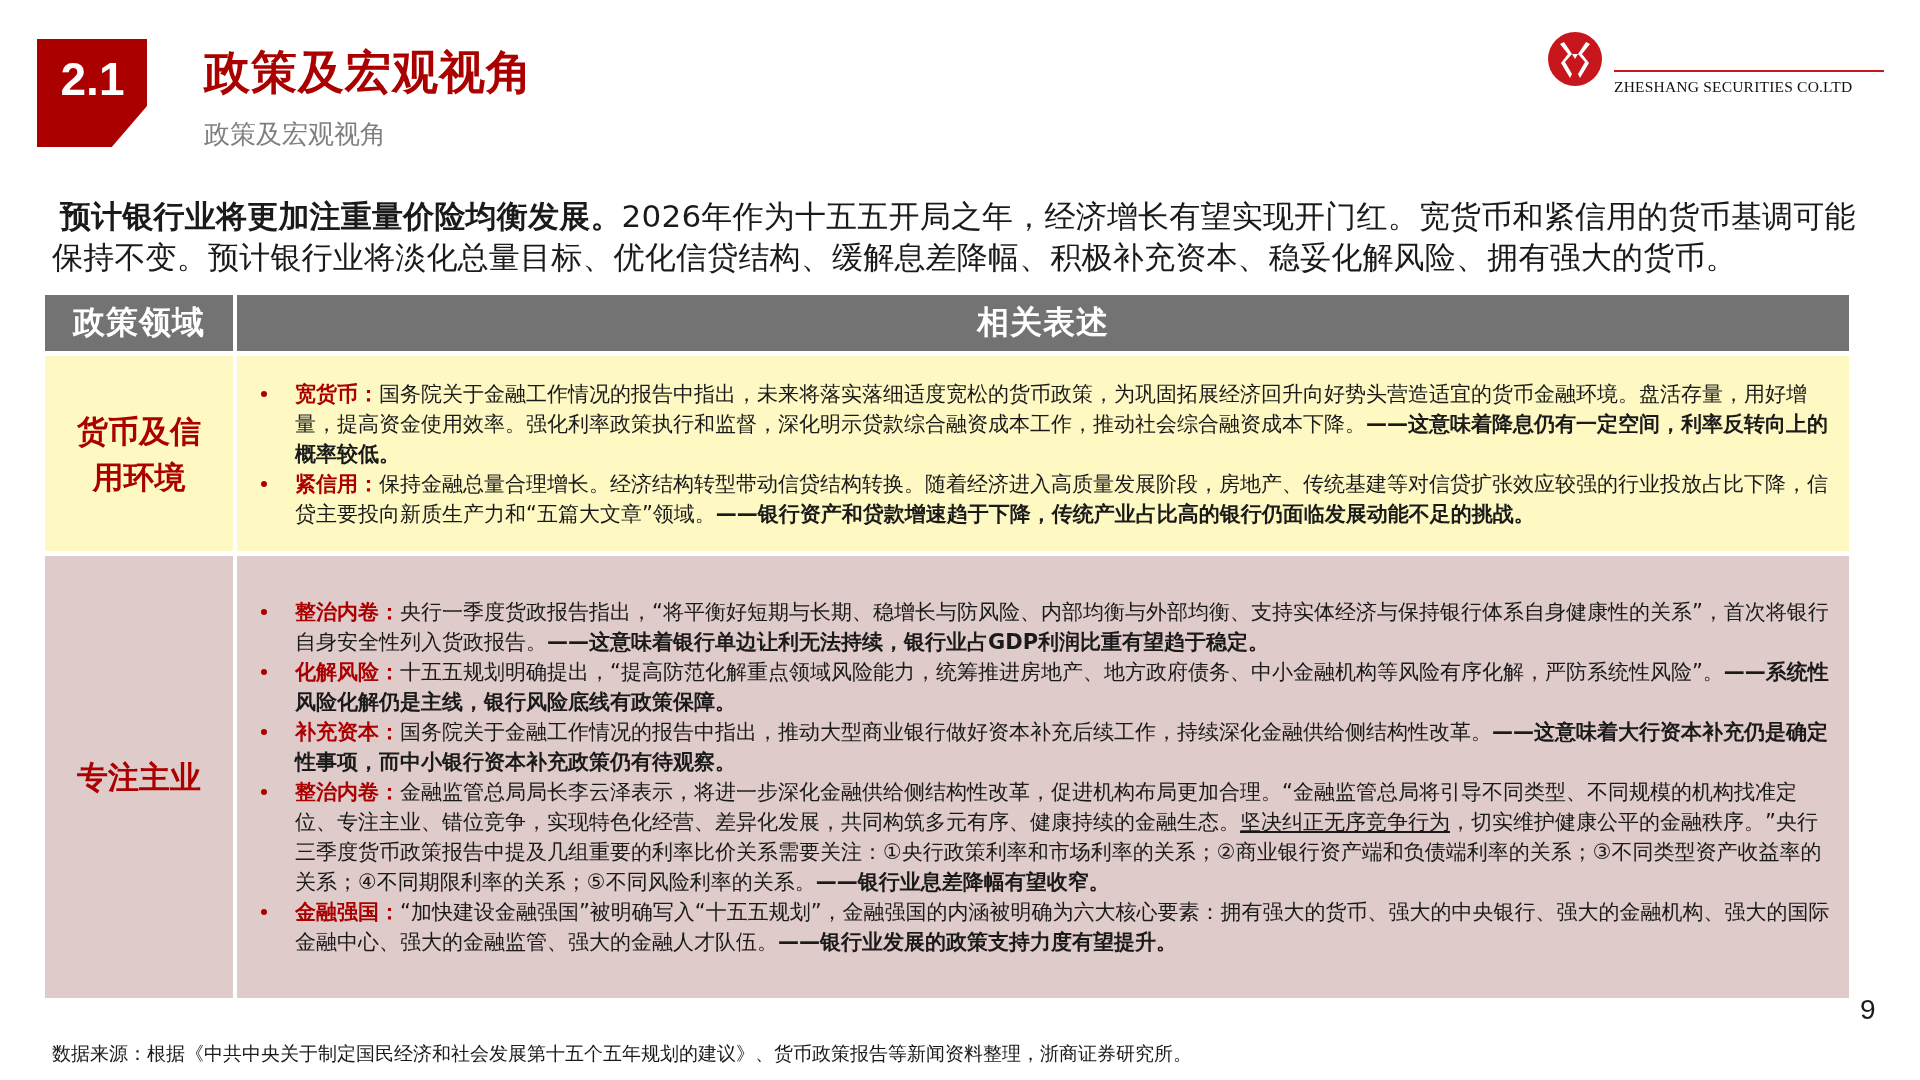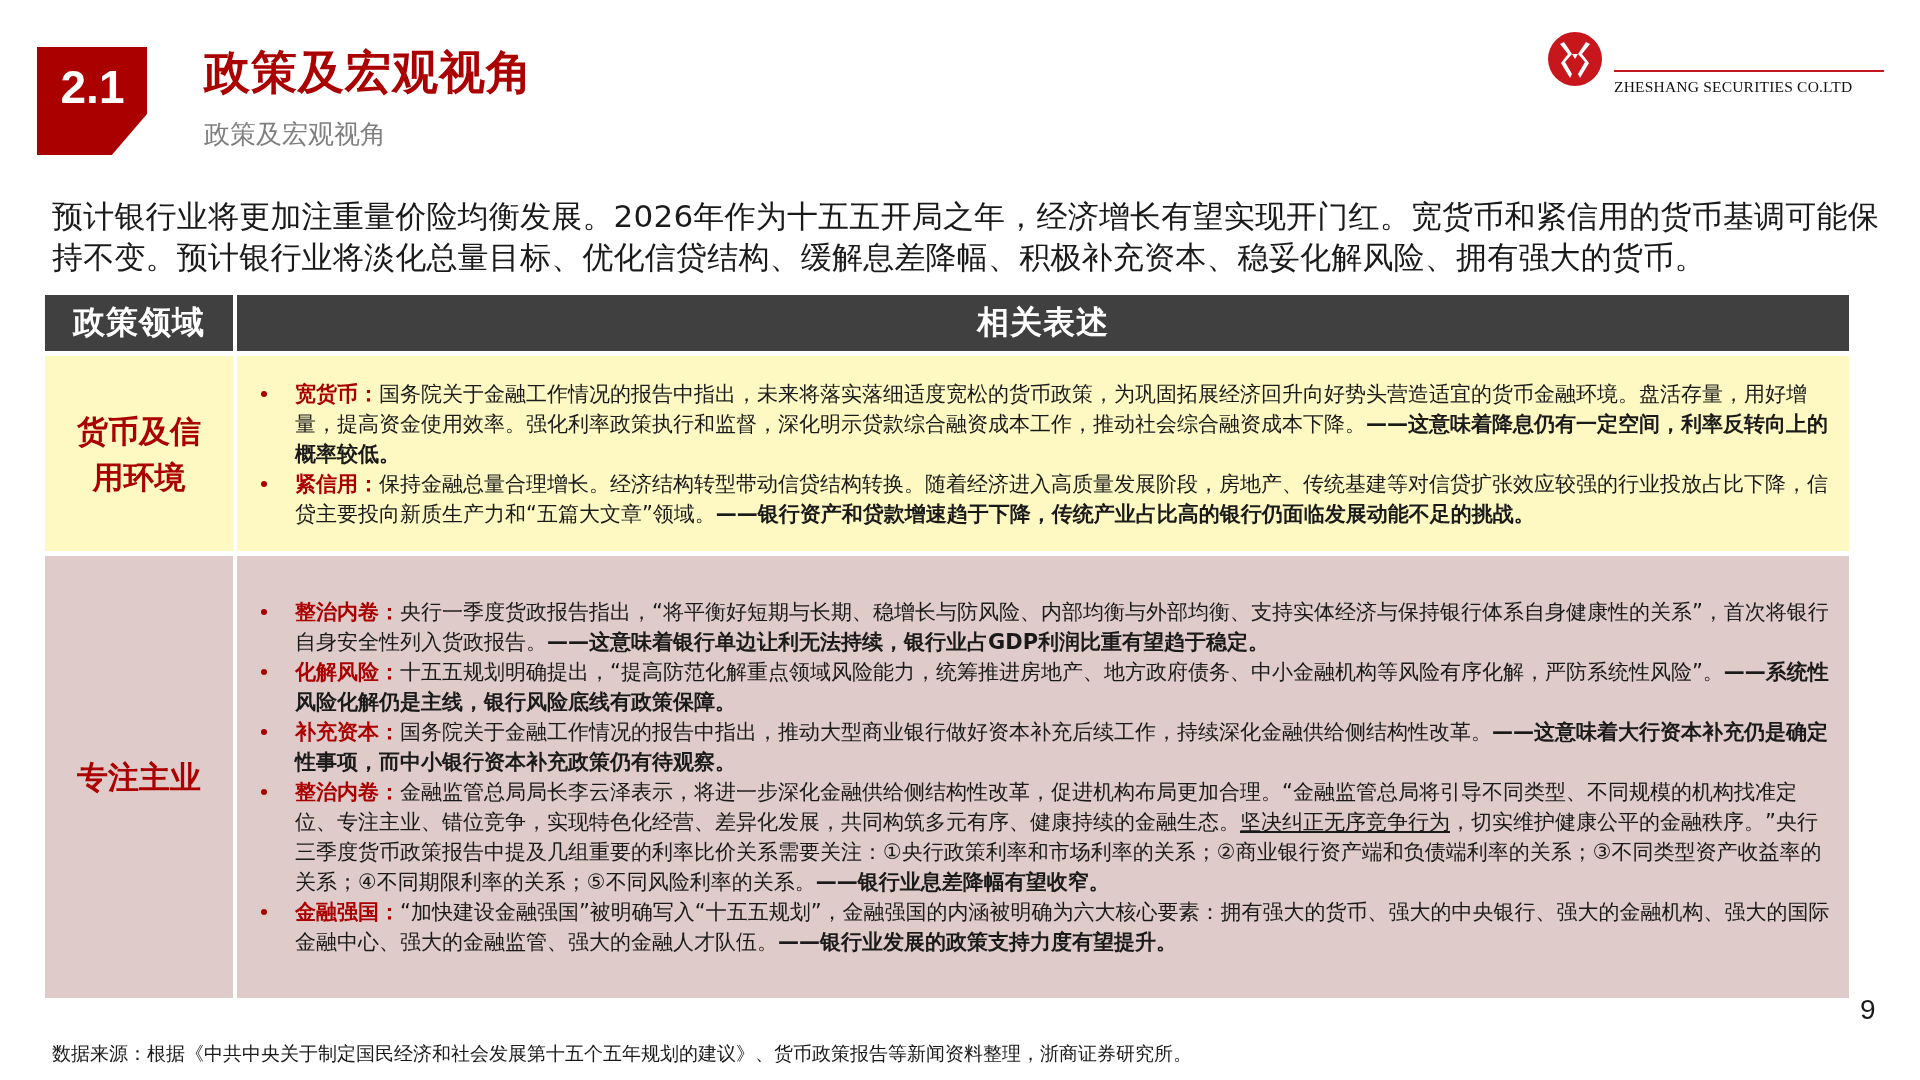--- a/index.html
+++ b/index.html
@@ -6,21 +6,20 @@
   body {
     width:1920px; height:1080px; position:relative; overflow:hidden;
     background:#ffffff;
     font-family:"DejaVu Sans","Liberation Sans",sans-serif;
     color:#1a1a1a;
   }
   .badge {
     position:absolute; left:37px; top:39px; width:110px; height:108px;
     background:#ab0000;
     clip-path:polygon(0 0,100% 0,100% 62%,68% 100%,0 100%);
-    margin-top:8px;
   }
   .badge span {
     position:absolute; left:8px; top:10px; width:95px; text-align:center;
     color:#fff; font-family:"Liberation Sans",sans-serif; font-weight:bold;
     font-size:46px; line-height:60px;
   }
   .title {
     position:absolute; left:204px; top:42px;
     font-size:46px; font-weight:bold; color:#ab0000; letter-spacing:1px;
     line-height:60px;
@@ -40,28 +39,28 @@
   }
   .logo-line { position:absolute; left:66px; top:40px; width:270px; height:2px; background:#c8161d; }
   .logo-en {
     position:absolute; left:66px; top:48px; font-family:"Liberation Serif",serif;
     font-size:15.5px; color:#111; line-height:18px; letter-spacing:0.2px;
   }
   .intro {
     position:absolute; left:52px; top:196px; width:1830px;
     font-size:31px; line-height:41px; color:#1a1a1a; letter-spacing:0.2px;
   }
-  .intro b { font-weight:normal; }
+  .intro b { font-weight:bold;margin-left:8px; }
   table.policy {
     position:absolute; left:45px; top:295px; width:1812px; height:713px;
     border-collapse:separate; border-spacing:4px 5px; margin:-5px -4px;
     table-layout:fixed;
   }
   table.policy th {
-    background:#404040; color:#fff; font-size:32px; font-weight:bold;
+    background:#737373; color:#fff; font-size:32px; font-weight:bold;
     height:56px; padding:0; text-align:center; letter-spacing:1px;
   }
   table.policy td { vertical-align:middle; padding:0; }
   .col-left { width:188px; }
   td.area {
     text-align:center; color:#ab0000; font-weight:bold; font-size:31px; line-height:46px;
   }
   tr.shade td { background:#e0cbcb; }
   tr.light td { background:#fef9c3; }
   td.desc { padding:6px 18px 6px 12px !important; font-size:21px; line-height:30px; color:#1a1a1a; }

